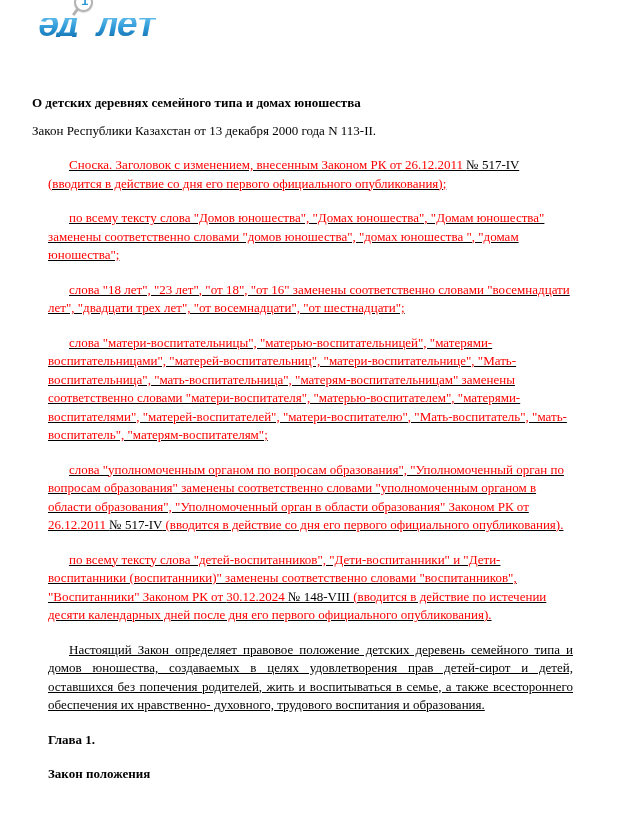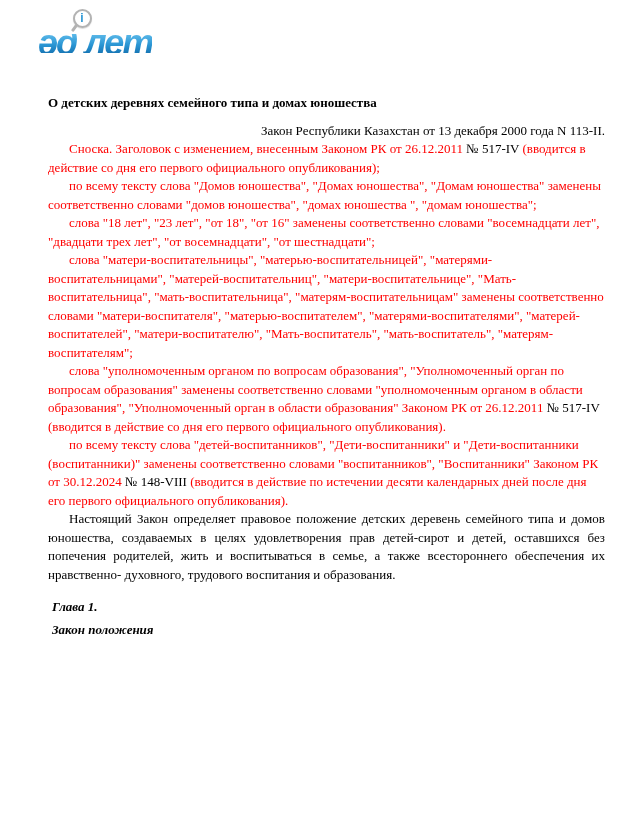--- a/index.html
+++ b/index.html
@@ -12,22 +12,22 @@
     font-size: 13px;
     line-height: 18.5px;
     color: #000000;
     overflow: hidden;
   }
 
   
   .logo {
     position: absolute;
     left: 38px;
-    top: 34px;
-    font-family: Liberation Sans, sans-serif;
+    top: 18px;
+    font-family: Liberation Mono, monospace;
     font-style: italic;
     font-weight: bold;
     font-size: 36px;
     letter-spacing: -2px;
     color: #2b97d5;
     background: linear-gradient(180deg, #5cb9e9 0%, #2b97d5 55%, #1877b6 100%);
     -webkit-background-clip: text;
     background-clip: text;
     -webkit-text-fill-color: transparent;
     cursor: pointer;
@@ -65,34 +65,34 @@
     line-height: 15px;
     font-weight: bold;
     letter-spacing: 0;
     color: #2b97d5;
     -webkit-text-fill-color: #2b97d5;
   }
 
   
   .main {
     position: absolute;
-    left: 48px;
+    left: 32px;
     top: 94px;
     width: 557px;
   }
   .doc-title { font-weight: bold; margin: 0; font-size: 13px; }
-  .law-line { margin: 9px 0 0 0; text-align: right; }
+  .law-line { margin: 9px 0 0 0; }
   .toc { margin: 24px 0 0 0; text-indent: 21px; }
-  .para { margin: 0; text-indent: 21px; text-align: left; }
+  .para { margin: 16px; text-indent: 21px; text-align: left; text-decoration: underline; }
   .para.justify { text-align: justify; }
   .seg-red { color: #ff0000; }
   .seg-black { color: #000000; }
   .law-ref { text-decoration: none; cursor: pointer; }
   .chapter { margin: 14px 0 0 0; font-weight: bold; }
-  .chapter div { margin: 4px; font-style: italic; }
+  .chapter div { margin: 16px; }
 </style>
 </head>
 <body>
 
 <div class="page">
 
   <div class="logo">
     <span>әд</span><span class="logo-i-wrap"><span>і</span><span class="lens">
           <span class="lens-glyph">i</span>
         </span></span><span>лет</span>

